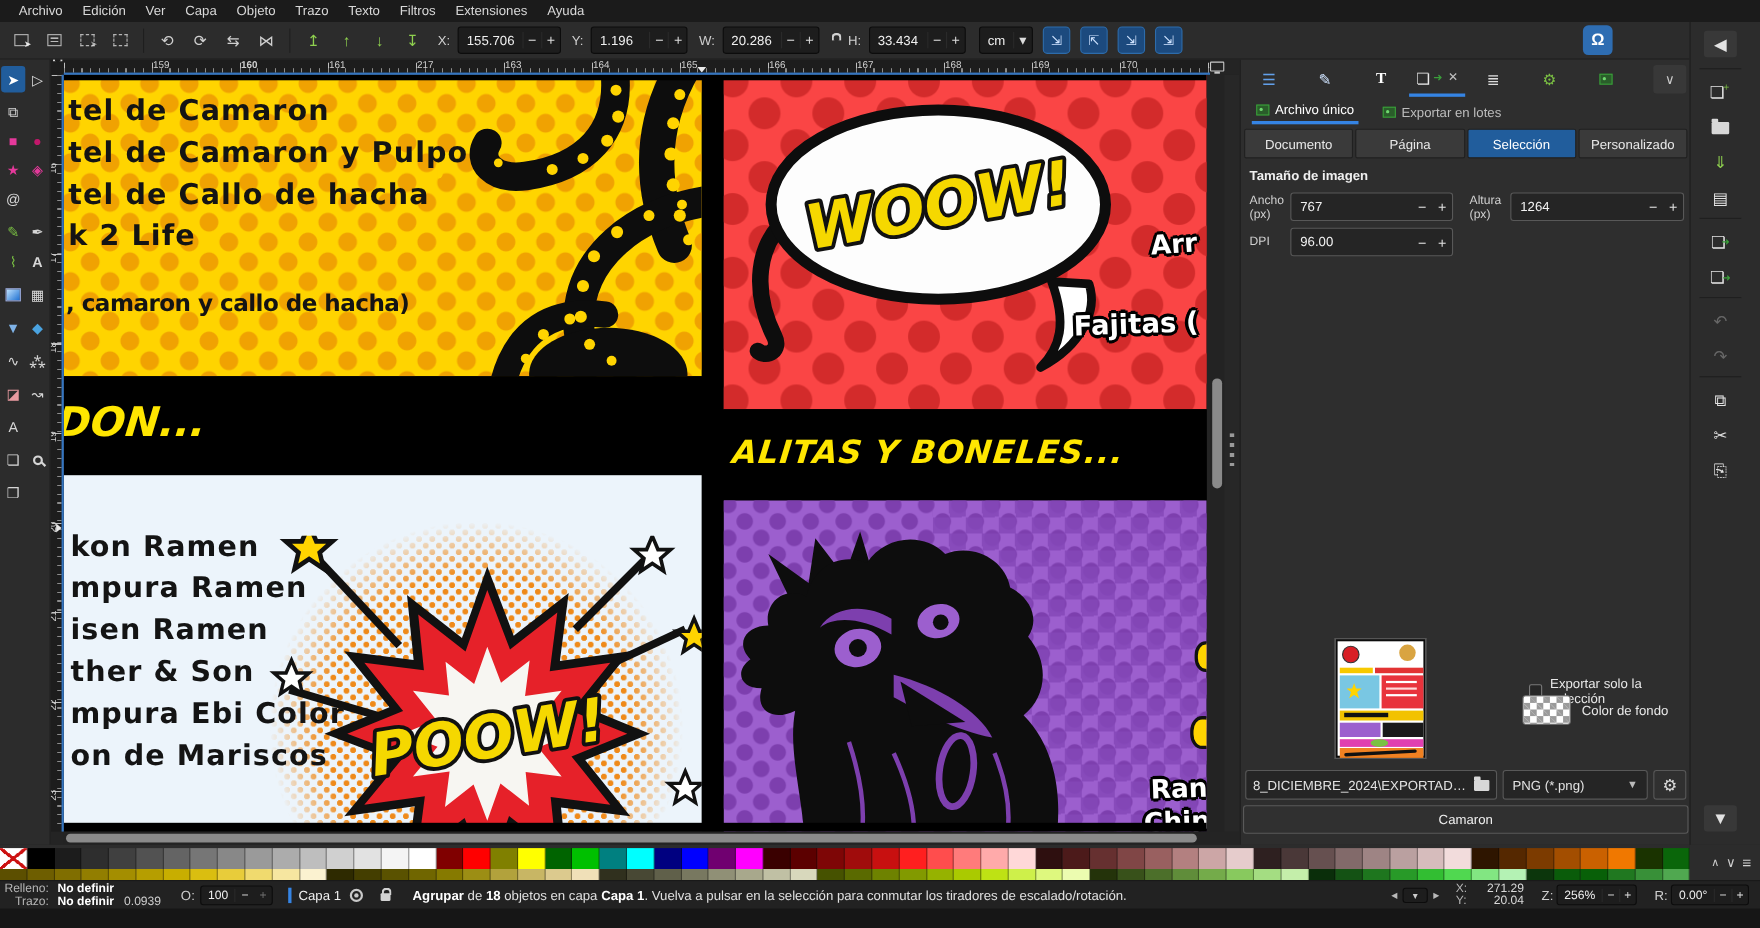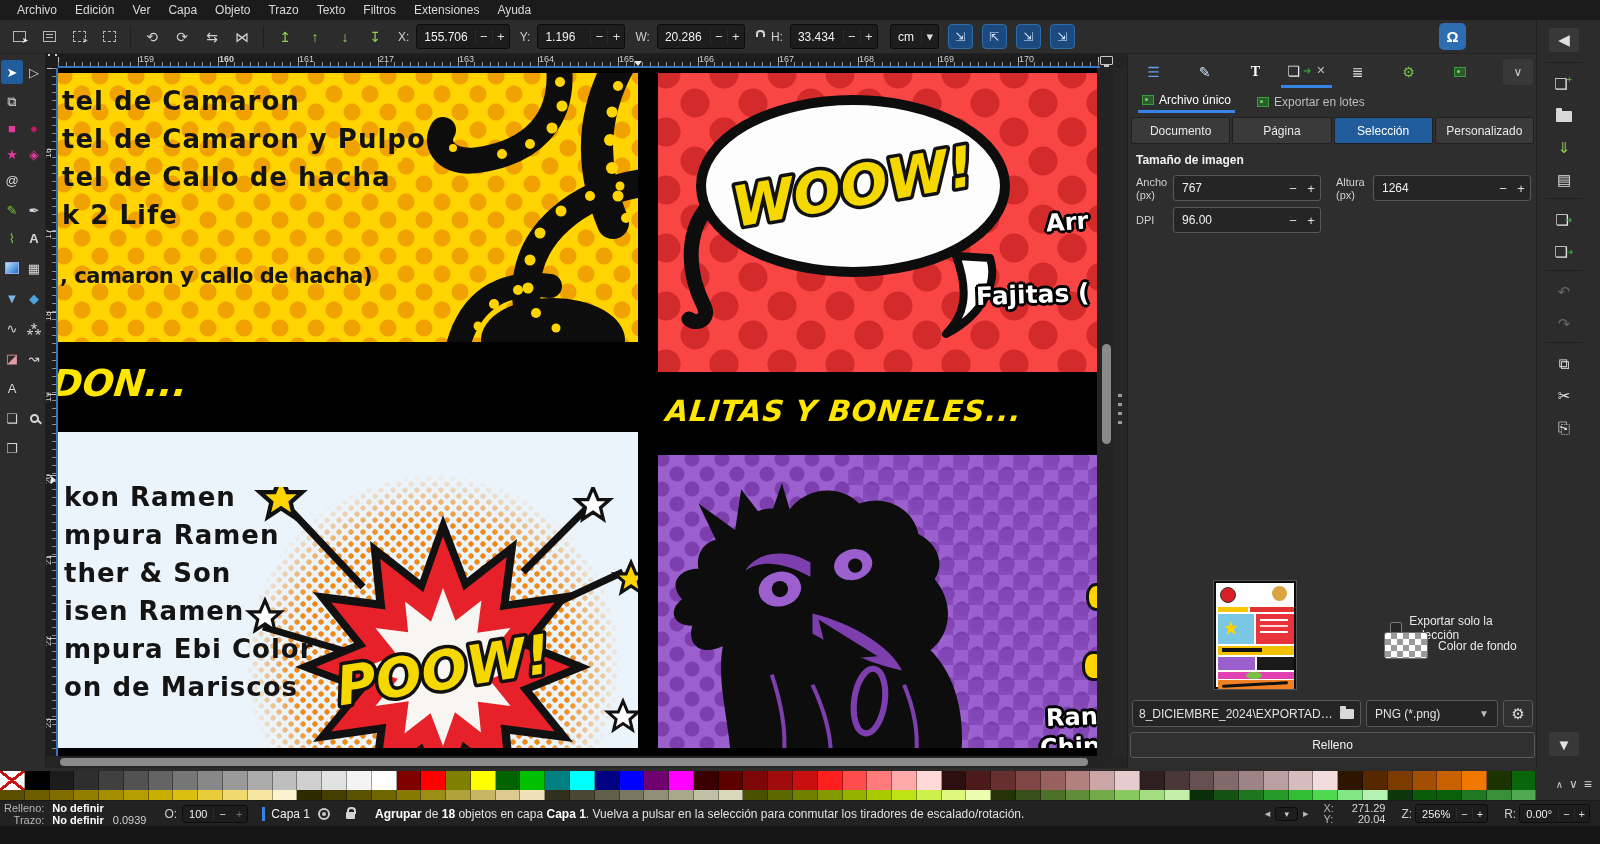--- a/index.html
+++ b/index.html
@@ -425,22 +425,22 @@
         <use href="#st5" transform="translate(312,278) scale(1.5)" fill="#ffd400"></use>
         <use href="#st5" transform="translate(330,200) scale(1.0)" fill="#fff"></use>
         <use href="#st5" transform="translate(28,320) scale(1.5)" fill="#ffd400"></use>
         <use href="#st5" transform="translate(142,330) scale(1.1)" fill="#fff"></use>
       </g>
       <text x="150" y="172" text-anchor="middle" class="svgtxt" font-size="54" fill="#f5d800" stroke="#111" stroke-width="7" paint-order="stroke" stroke-linejoin="round" transform="rotate(-9 150 150)">POOW!</text>
     </svg>
     <div id="bl-lines">
         <div class="comic-line">kon Ramen</div>
         <div class="comic-line">mpura Ramen</div>
+        <div class="comic-line">isen Ramen</div>
         <div class="comic-line">ther &amp; Son</div>
-        <div class="comic-line">isen Ramen</div>
         <div class="comic-line">mpura Ebi Color</div>
         <div class="comic-line">on de Mariscos</div>
       </div>
   </div>
 
   <div class="panel" id="p-div"></div>
 
   <div class="panel" id="p-tr">
     <svg width="439" height="304" viewBox="0 0 439 304" style="position:absolute;left:0;top:0">
       <path d="M62,128 C28,152 26,198 46,238 C52,250 40,258 31,251" fill="none" stroke="#0d0d0d" stroke-width="15" stroke-linecap="round"></path>
@@ -607,21 +607,21 @@
       <span style="overflow:hidden;text-overflow:ellipsis">8_DICIEMBRE_2024\EXPORTADOS\g634-7.png</span>
       <span class="folder-ic"></span>
     </div>
     <div id="fmt-dd">
       <span>PNG (*.png)</span>
       <span class="arrow">▼</span>
     </div>
     <div id="gear-btn">⚙</div>
   </div>
   <div id="export-btn">
-    <span>Relleno</span>
+    <span>Camaron</span>
   </div>
 </div>
 
 <div id="commandbar">
   <div class="cmd boxed" style="top:8px">◀</div>
   <div class="csep" style="top:42px"></div>
   <div class="cmd" style="top:52px">❏<span style="color:#7bc043;font-size:9px;margin-left:-3px;margin-top:-10px">＋</span></div>
   <div class="cmd" style="top:84px">
       <span class="folder-ic" style="margin:0;width:16px;height:11px"></span>
     </div>

